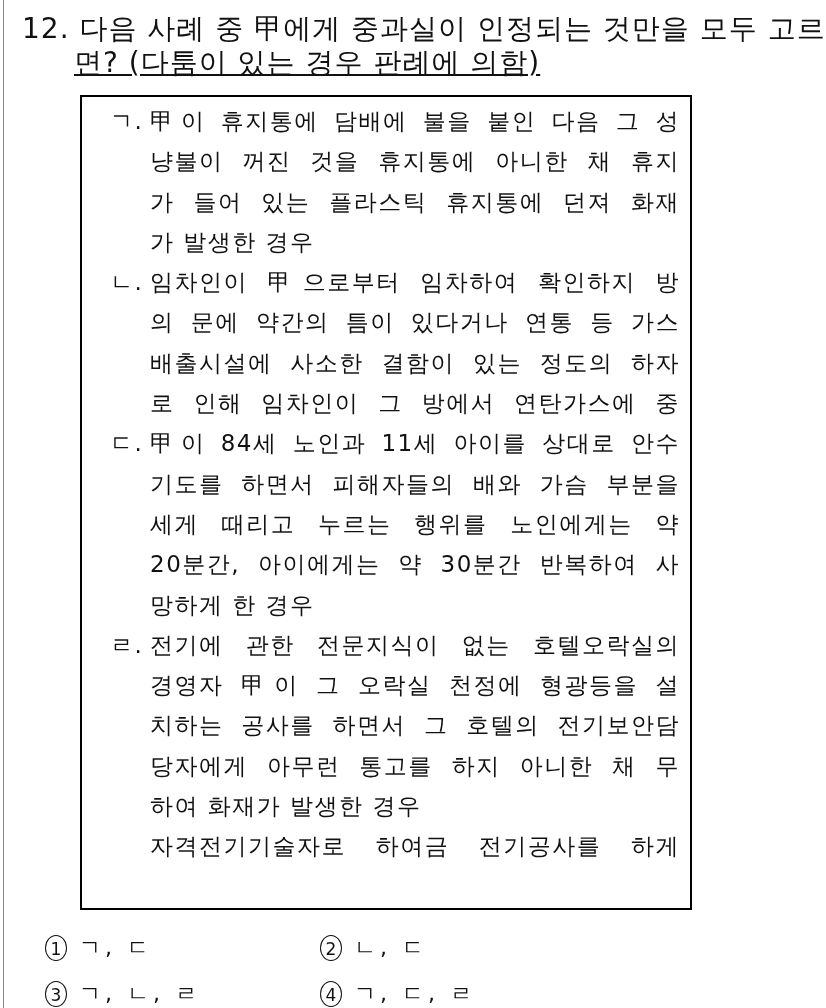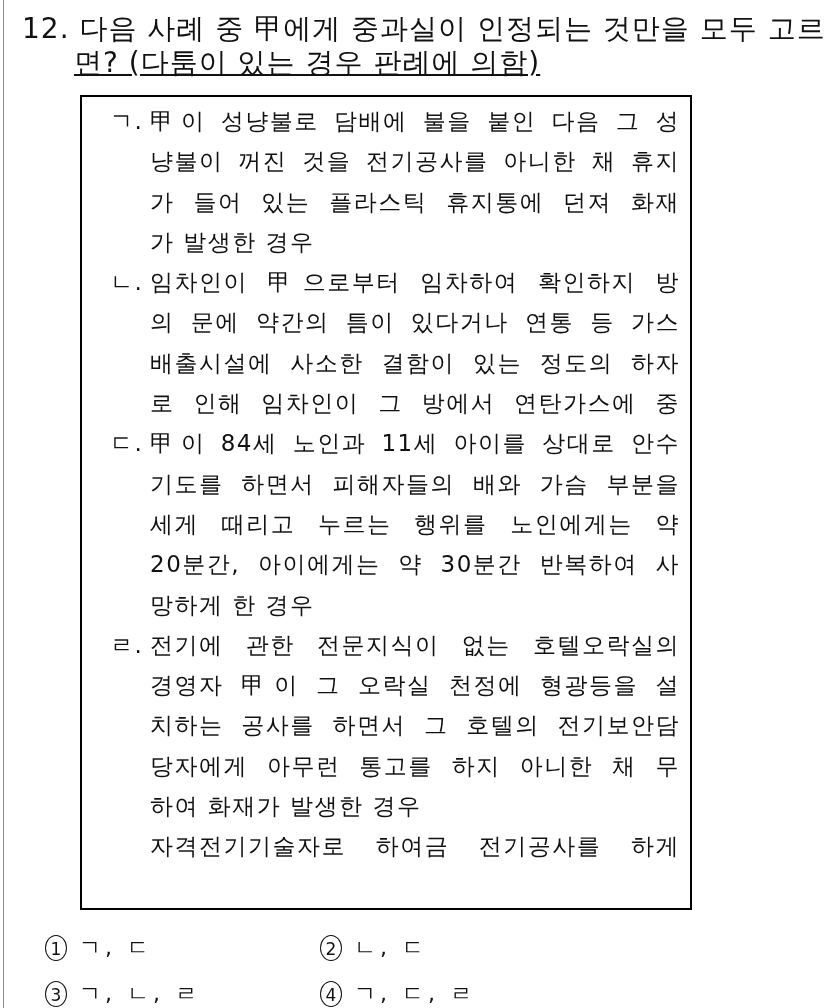--- a/index.html
+++ b/index.html
@@ -31,22 +31,22 @@
 <div class="question">
   <div class="q-line"><span>12.</span> <span>다음 사례 중 甲에게 중과실이 인정되는 것만을 모두 고르</span></div>
   <div class="q-line q-indent">면? (다툼이 있는 경우 판례에 의함)</div>
 </div>
 
 <div class="box">
   <div class="items">
     <div class="item">
       <div class="item-mark">ㄱ.</div>
       <div class="item-lines">
-        <div class="item-line">甲이 성냥불로 담배에 불을 붙인 다음 그 성</div>
-        <div class="item-line">냥불이 꺼진 것을 전기공사를 아니한 채 휴지</div>
+        <div class="item-line">甲이 휴지통에 담배에 불을 붙인 다음 그 성</div>
+        <div class="item-line">냥불이 꺼진 것을 휴지통에 아니한 채 휴지</div>
         <div class="item-line">가 들어 있는 플라스틱 휴지통에 던져 화재</div>
         <div class="item-line last">가 발생한 경우</div>
       </div>
     </div>
     <div class="item">
       <div class="item-mark">ㄴ.</div>
       <div class="item-lines">
         <div class="item-line">임차인이 甲으로부터 임차하여 확인하지 방</div>
         <div class="item-line">의 문에 약간의 틈이 있다거나 연통 등 가스</div>
         <div class="item-line">배출시설에 사소한 결함이 있는 정도의 하자</div>

